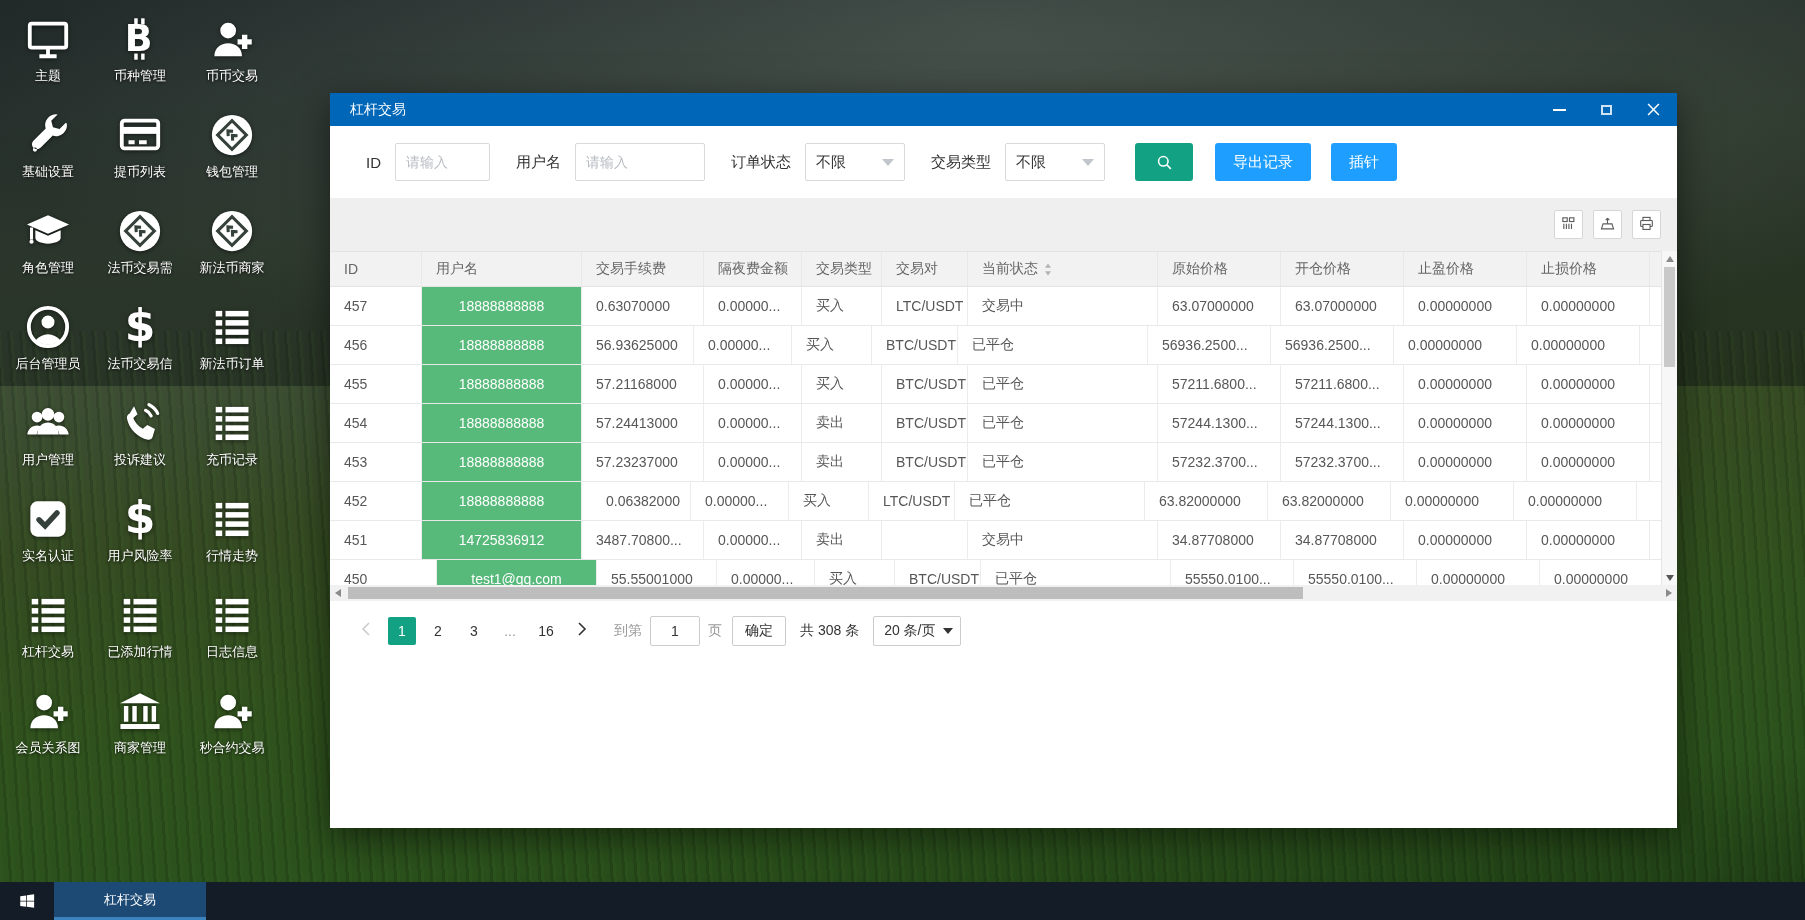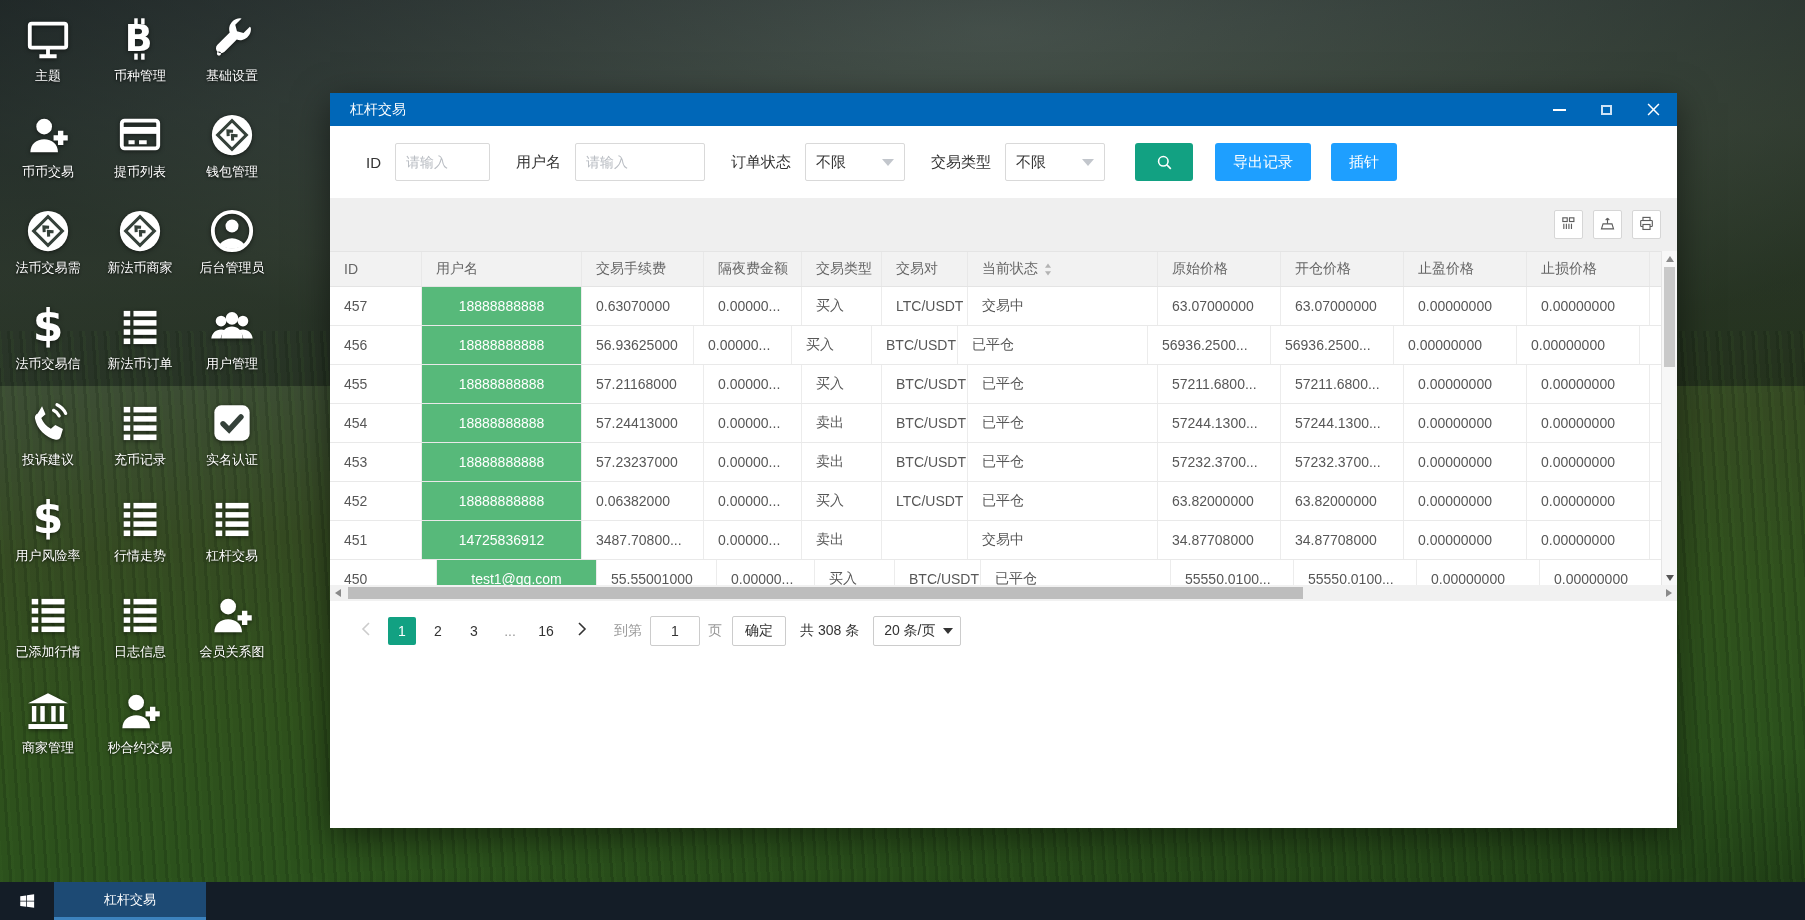--- a/index.html
+++ b/index.html
@@ -124,34 +124,34 @@
               <rect x="9" y="19.6" width="1.8" height="3.2"></rect>
               <rect x="12.6" y="19.6" width="1.8" height="3.2"></rect>
             </g>
           </svg>
         </div>
         <div class="dlabel">币种管理</div>
       </div>
       <div class="dicon">
         <div class="glyph">
           <svg viewBox="0 0 24 24">
-            <path fill="#fff" d="M21.8 6.1a5.6 5.6 0 0 1-7.3 6.2l-6.4 6.4a2.6 2.6 0 1 1-3.7-3.7l6.4-6.4a5.6 5.6 0 0 1 6.2-7.3L13.7 4.6l.9 3.4 3.4.9 3.3-3.3q.4.2.5.5zM6.3 19.6a1.1 1.1 0 1 0-2.2 0 1.1 1.1 0 0 0 2.2 0z"></path>
-          </svg>
-        </div>
-        <div class="dlabel">基础设置</div>
-      </div>
-      <div class="dicon">
-        <div class="glyph">
-          <svg viewBox="0 0 24 24">
             <circle cx="10" cy="7.6" r="4.1" fill="#fff"></circle>
             <path d="M2.8 21c0-4.2 3.2-6.8 7.2-6.8s7.2 2.6 7.2 6.8z" fill="#fff"></path>
             <path d="M18.6 9.8v7.4M14.9 13.5h7.4" stroke="#fff" stroke-width="2.8"></path>
           </svg>
         </div>
         <div class="dlabel">币币交易</div>
+      </div>
+      <div class="dicon">
+        <div class="glyph">
+          <svg viewBox="0 0 24 24">
+            <path fill="#fff" d="M21.8 6.1a5.6 5.6 0 0 1-7.3 6.2l-6.4 6.4a2.6 2.6 0 1 1-3.7-3.7l6.4-6.4a5.6 5.6 0 0 1 6.2-7.3L13.7 4.6l.9 3.4 3.4.9 3.3-3.3q.4.2.5.5zM6.3 19.6a1.1 1.1 0 1 0-2.2 0 1.1 1.1 0 0 0 2.2 0z"></path>
+          </svg>
+        </div>
+        <div class="dlabel">基础设置</div>
       </div>
       <div class="dicon">
         <div class="glyph">
           <svg viewBox="0 0 24 24">
             <rect x="2.5" y="4.5" width="19" height="14.5" rx="1.5" fill="none" stroke="#fff" stroke-width="2"></rect>
             <rect x="2.5" y="7.8" width="19" height="3.6" fill="#fff"></rect>
             <path d="M6 15.8h3.2M11.5 15.8h4" stroke="#fff" stroke-width="2"></path>
           </svg>
         </div>
         <div class="dlabel">提币列表</div>
@@ -160,20 +160,31 @@
         <div class="glyph">
           <svg viewBox="0 0 24 24">
             <circle cx="12" cy="12" r="10.5" fill="#fff"></circle>
             <g transform="rotate(45 12 12)" fill="none" stroke="#35413a" stroke-width="1.6">
               <rect x="6.7" y="6.7" width="10.6" height="10.6"></rect>
               <path d="M11 10.2 9 12l2 1.8M14.3 10.2 12.3 12l2 1.8"></path>
             </g>
           </svg>
         </div>
         <div class="dlabel">钱包管理</div>
+      </div>
+      <div class="dicon">
+        <div class="glyph">
+          <svg viewBox="0 0 24 24">
+            <path d="M12 3.8 23 8.6l-11 4.8L1 8.6z" fill="#fff"></path>
+            <path d="M5.4 11.6v4.1c0 1.6 3 2.9 6.6 2.9s6.6-1.3 6.6-2.9v-4.1l-6.6 2.9z" fill="#fff"></path>
+            <path d="M3.4 10.2v6.3" stroke="#fff" stroke-width="1.6"></path>
+            <circle cx="3.4" cy="17.6" r="1.1" fill="#fff"></circle>
+          </svg>
+        </div>
+        <div class="dlabel">角色管理</div>
       </div>
       <div class="dicon">
         <div class="glyph">
           <svg viewBox="0 0 24 24">
             <circle cx="12" cy="12" r="10.5" fill="#fff"></circle>
             <g transform="rotate(45 12 12)" fill="none" stroke="#35413a" stroke-width="1.6">
               <rect x="6.7" y="6.7" width="10.6" height="10.6"></rect>
               <path d="M11 10.2 9 12l2 1.8M14.3 10.2 12.3 12l2 1.8"></path>
             </g>
           </svg>
@@ -575,21 +586,21 @@
           <div class="td" style="width: 86px;">BTC/USDT</div>
           <div class="td" style="width: 190px;">已平仓</div>
           <div class="td" style="width: 123px;">57232.3700...</div>
           <div class="td" style="width: 123px;">57232.3700...</div>
           <div class="td" style="width: 123px;">0.00000000</div>
           <div class="td" style="width: 123px;">0.00000000</div>
         </div>
         <div class="tr">
           <div class="td" style="width: 92px;">452</div>
           <div class="td user-cell" style="width: 160px;">18888888888</div>
-          <div class="td" style="width: 122px;">0.06382000</div>
+          <div class="td" style="width: 99px; margin-left: 10px;">0.06382000</div>
           <div class="td" style="width: 98px;">0.00000...</div>
           <div class="td" style="width: 80px;">买入</div>
           <div class="td" style="width: 86px;">LTC/USDT</div>
           <div class="td" style="width: 190px;">已平仓</div>
           <div class="td" style="width: 123px;">63.82000000</div>
           <div class="td" style="width: 123px;">63.82000000</div>
           <div class="td" style="width: 123px;">0.00000000</div>
           <div class="td" style="width: 123px;">0.00000000</div>
         </div>
         <div class="tr">

